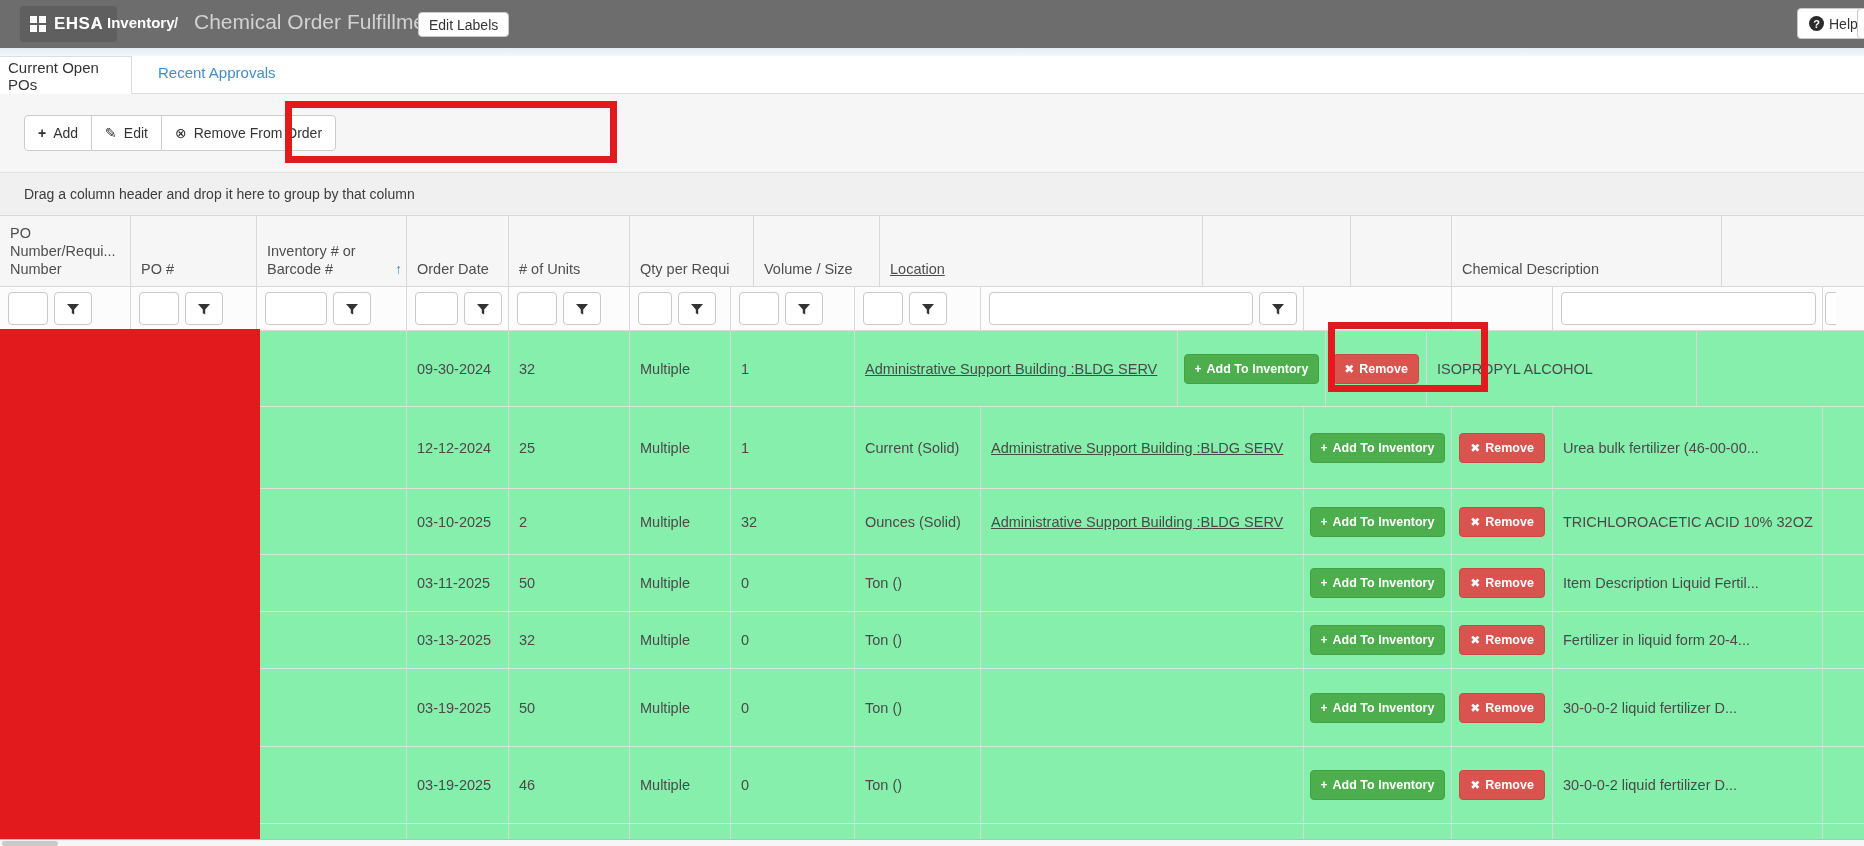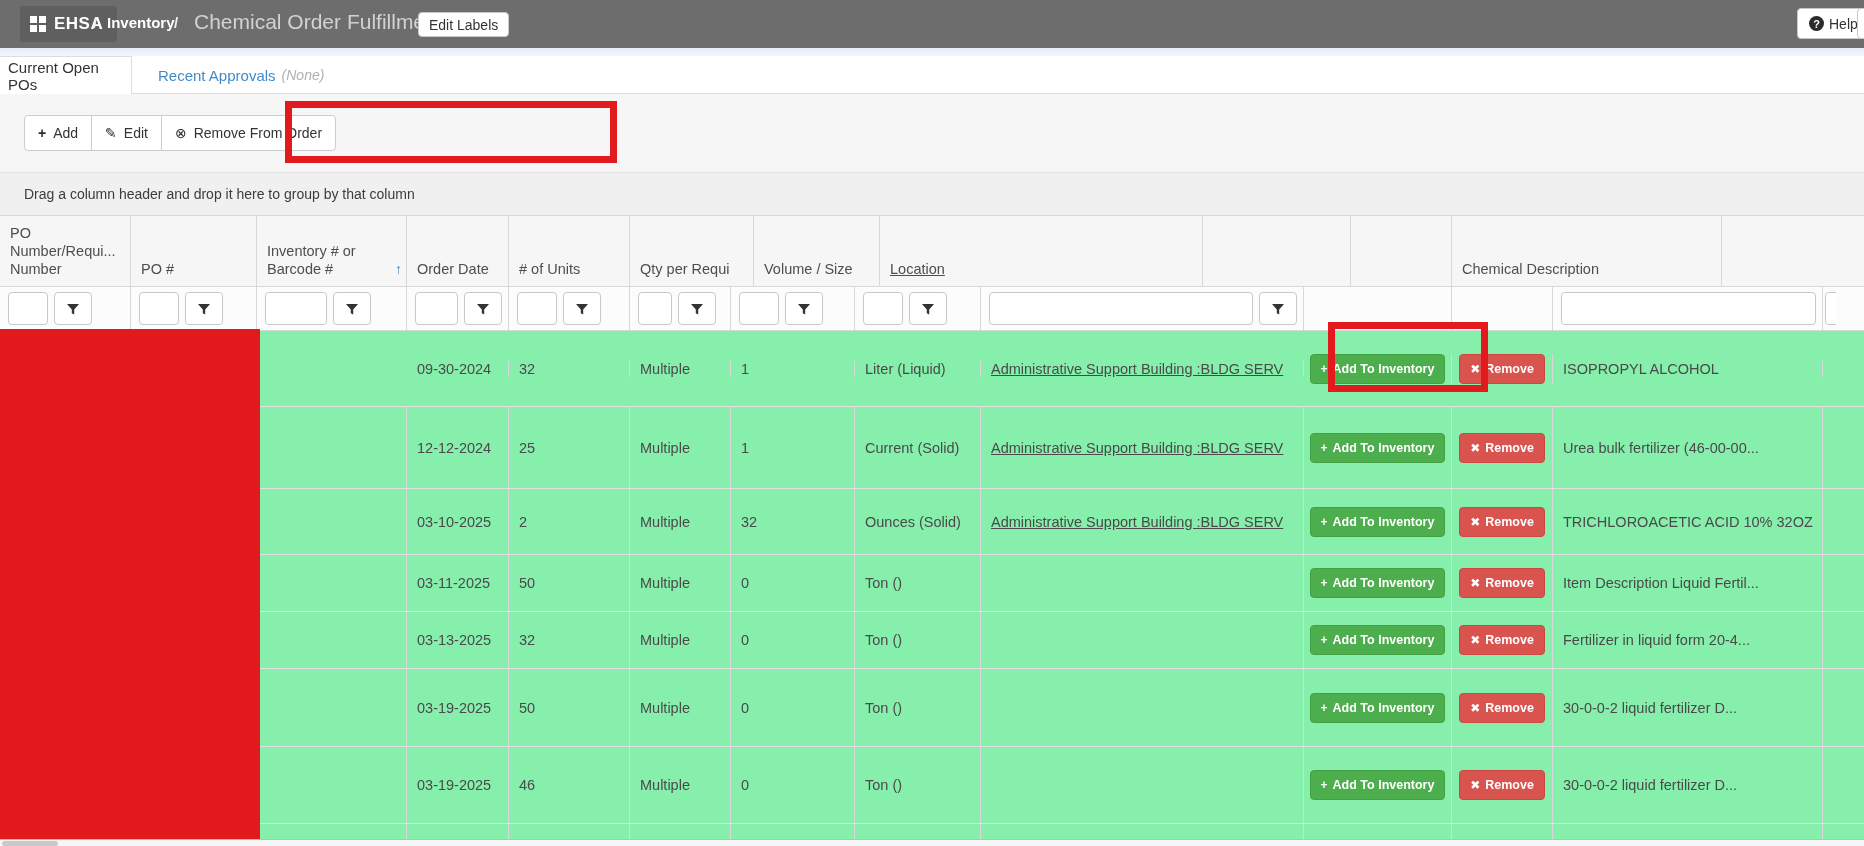--- a/index.html
+++ b/index.html
@@ -35,21 +35,21 @@
 
   .blue-strip { position:absolute; top:48px; left:0; width:1864px; height:8px;
            background:linear-gradient(#e4edf7,#f3f7fb); }
 
   
   .tabstrip { position:absolute; top:56px; left:0; width:1864px; height:38px; background:#ffffff;
            border-bottom:1px solid #dddddd; }
   .tab { position:absolute; top:0; height:38px; display:flex; align-items:center; font-size:15px; }
   .tab.active { left:-14px; width:146px; padding-left:22px; background:#ffffff;
            border-right:1px solid #dddddd; border-top:1px solid #dddddd; height:39px; color:#333; }
-  .tab.inactive { left:148px; padding:0 10px; gap:6px; }
+  .tab.inactive { left:148px; padding:8px 10px; gap:16px;flex-direction:column; }
   .tab-link { color:#428bca; text-decoration:none; font-size:15px; }
   .tab-suffix { color:#b0b0b0; font-style:italic; font-size:14px; }
 
   
   .toolbar-band { position:absolute; top:94px; left:0; width:1864px; height:78px; background:#f6f6f6; }
   .btn-group { position:absolute; left:24px; top:21px; display:flex; }
   .tb-btn { height:36px; padding:0 13px; background:#ffffff; border:1px solid #cccccc; font-size:14px;
            color:#333; font-family:inherit; display:flex; align-items:center; gap:7px; cursor:pointer; }
   .tb-btn + .tb-btn { margin-left:-1px; }
   .tb-btn:first-child { border-radius:4px 0 0 4px; }
@@ -91,21 +91,21 @@
   .f-input { height:33px; border:1px solid #c9c9c9; border-radius:4px; background:#fff; min-width:0;
            font-family:inherit; font-size:13px; padding:0 5px; }
   .f-w40{width:40px;} .f-w62{width:62px;} .f-w44{width:44px;} .f-w34{width:34px;}
   .f-wide{flex:1 1 auto;}
   .f-btn { width:38px; height:33px; flex:0 0 auto; border:1px solid #c9c9c9; border-radius:4px;
            background:#fff; display:flex; align-items:center; justify-content:center; cursor:pointer; }
 
   .body-row { border-bottom:1px solid #e0e0e0; }
   .body-row .cell { display:flex; align-items:center; padding:0 8px 0 10px; font-size:14.5px; color:#4a4a4a; }
   .body-row .btncell { justify-content:center; padding:0; }
-  .r1{height:76px;align-items:center;} .r2{height:82px;} .r3{height:66px;} .r4{height:57px;} .r5{height:57px;}
+  .r1{height:76px;} .r2{height:82px;} .r3{height:66px;} .r4{height:57px;} .r5{height:57px;}
   .r6{height:78px;} .r7{height:77px;} .r8{height:16px; border-bottom:none;}
 
   .add-btn { height:30px; padding:0 10px; background:#4cae4c; border:1px solid #43a143; border-radius:4px;
            color:#ffffff; font-size:12.5px; font-weight:bold; font-family:inherit; display:flex;
            align-items:center; gap:5px; cursor:pointer; white-space:nowrap; }
   .remove-btn { height:30px; padding:0 10px; background:#d9534f; border:1px solid #cf4743; border-radius:4px;
            color:#ffffff; font-size:12.5px; font-weight:bold; font-family:inherit; display:flex;
            align-items:center; gap:5px; cursor:pointer; white-space:nowrap; }
   .btn-ic { font-size:12px; }
 
@@ -296,21 +296,20 @@
   </div>
 
   <div class="grow body-row r1">
     <div class="cell c1"></div>
     <div class="cell c2"></div>
     <div class="cell c3"></div>
     <div class="cell c4">09-30-2024</div>
     <div class="cell c5">32</div>
     <div class="cell c6">Multiple</div>
     <div class="cell c7">1</div>
-    <div class="cell c8">Liter (Liquid)</div>
     <div class="cell c9">Administrative Support Building :BLDG SERV</div>
     <div class="cell c10 btncell">
         <button class="add-btn">
           <span class="btn-ic">+</span>
           <span>Add To Inventory</span>
         </button>
       </div>
     <div class="cell c11 btncell">
         <button class="remove-btn">
           <span class="btn-ic">✖</span>

